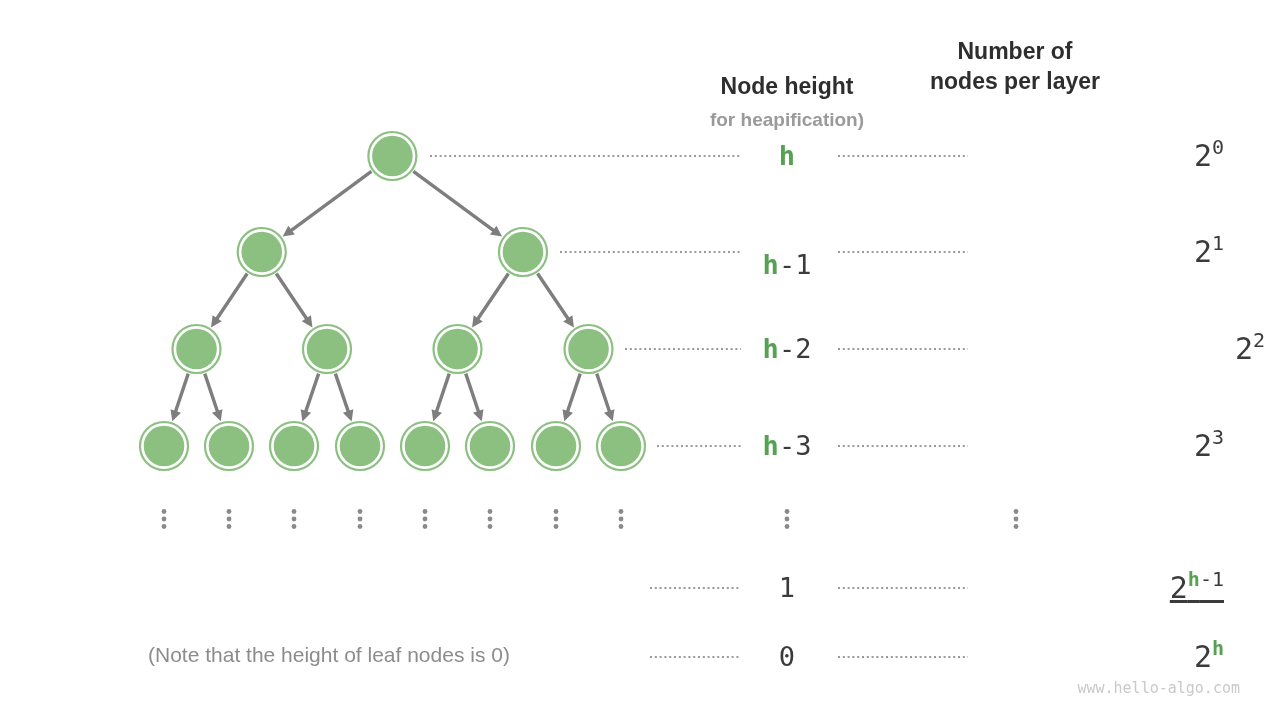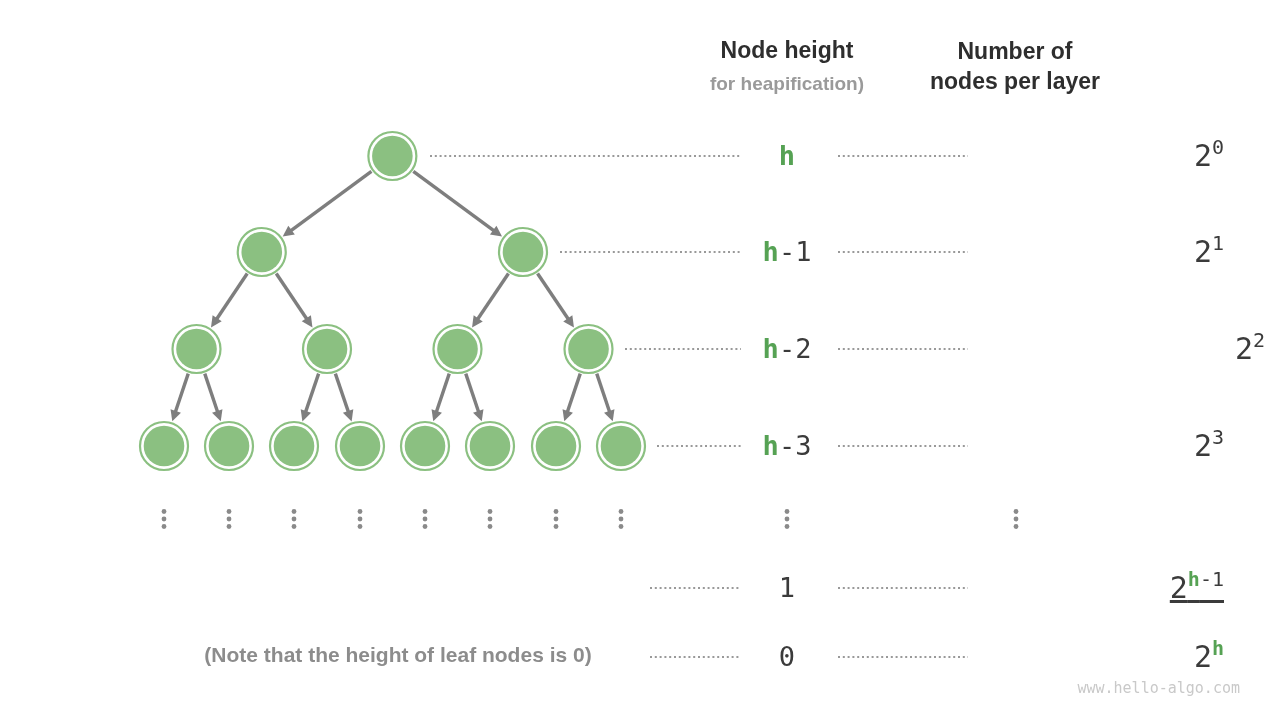--- a/index.html
+++ b/index.html
@@ -3,40 +3,40 @@
 <meta charset="utf-8">
 <style>
   html,body{margin:0;padding:0;background:#ffffff;}
   .stage{
     position:relative;width:1280px;height:720px;overflow:hidden;background:#ffffff;
     font-family:"Liberation Sans",sans-serif;
   }
   svg{position:absolute;left:0;top:0;}
 
   .hdr-left{position:absolute;left:637px;top:36px;width:300px;text-align:center;}
-  .hdr-title{font-size:23px;font-weight:bold;color:var(--dark,#2e2e2e);line-height:28px;margin-bottom:7px;}
+  .hdr-title{font-size:23px;font-weight:bold;color:var(--dark,#2e2e2e);line-height:28px;margin-bottom:7px;margin-top:36px;}
   .hdr-sub{font-size:19px;font-weight:bold;color:var(--gray,#9a9a9a);line-height:26px;}
   .hdr-right{position:absolute;left:875px;top:36px;width:280px;text-align:center;
     font-size:23px;font-weight:bold;color:var(--dark,#2e2e2e);line-height:30px;}
 
   .row-label{
     position:absolute;left:687px;width:200px;text-align:center;height:38px;line-height:38px;
     font-family:"DejaVu Sans Mono",monospace;font-size:27px;color:var(--dark-mono,#3b3b3b);
   }
   .row-count{
     position:absolute;left:1004px;width:220px;height:38px;line-height:38px;
     font-family:"DejaVu Sans Mono",monospace;font-size:30px;color:var(--dark-mono,#3b3b3b);text-align:right;
   }
   .part-green{color:var(--green-text,#56a254);font-weight:bold;}
   .part-dark{color:var(--dark-mono,#3b3b3b);font-weight:normal;}
   .sup{font-size:20px;position:relative;top:-12px;letter-spacing:0;}
 
   .note{
-    position:absolute;left:148px;top:643px;width:500px;text-align:center;
-    font-size:21px;color:#8c8c8c;font-weight:bold;
+    position:absolute;left:148px;top:643px;width:500px;text-align:left;
+    font-size:21px;color:#8c8c8c;
   }
   .watermark{
     position:absolute;right:40px;top:679px;text-align:right;
     font-family:"DejaVu Sans Mono",monospace;font-size:15px;color:var(--wm,#c9c9c9);
   }
 </style>
 </head>
 <body>
 
 <div class="stage" style="--green-text: #56A254; --dark: #2E2E2E; --dark-mono: #3B3B3B; --gray: #9A9A9A; --wm: #C9C9C9;">
@@ -149,21 +149,21 @@
   </div>
 
   <div class="hdr-right">
     <div>Number of</div>
     <div>nodes per layer</div>
   </div>
 
   <div id="rows-container">
       <div class="row-label" style="top: 137px;"><span class="part-green">h</span></div>
       <div class="row-count" style="top: 137px;"><span class="part-dark">2</span><span class="part-dark sup">0</span></div>
-      <div class="row-label" style="top: 233px;"><span class="part-green">h</span><span class="part-dark">-1</span></div>
+      <div class="row-label" style="top: 246px;"><span class="part-green">h</span><span class="part-dark">-1</span></div>
       <div class="row-count" style="top: 233px;"><span class="part-dark">2</span><span class="part-dark sup">1</span></div>
       <div class="row-label" style="top: 330px;"><span class="part-green">h</span><span class="part-dark">-2</span></div>
       <div class="row-count" style="top: 330px; margin-left: 41px;"><span class="part-dark">2</span><span class="part-dark sup">2</span></div>
       <div class="row-label" style="top: 427px;"><span class="part-green">h</span><span class="part-dark">-3</span></div>
       <div class="row-count" style="top: 427px;"><span class="part-dark">2</span><span class="part-dark sup">3</span></div>
       <div class="row-label" style="top: 569px;"><span class="part-dark">1</span></div>
       <div class="row-count" style="top: 569px; text-decoration: underline;"><span class="part-dark">2</span><span class="part-green sup">h</span><span class="part-dark sup">-1</span></div>
       <div class="row-label" style="top: 638px;"><span class="part-dark">0</span></div>
       <div class="row-count" style="top: 638px;"><span class="part-dark">2</span><span class="part-green sup">h</span></div>
     </div>

